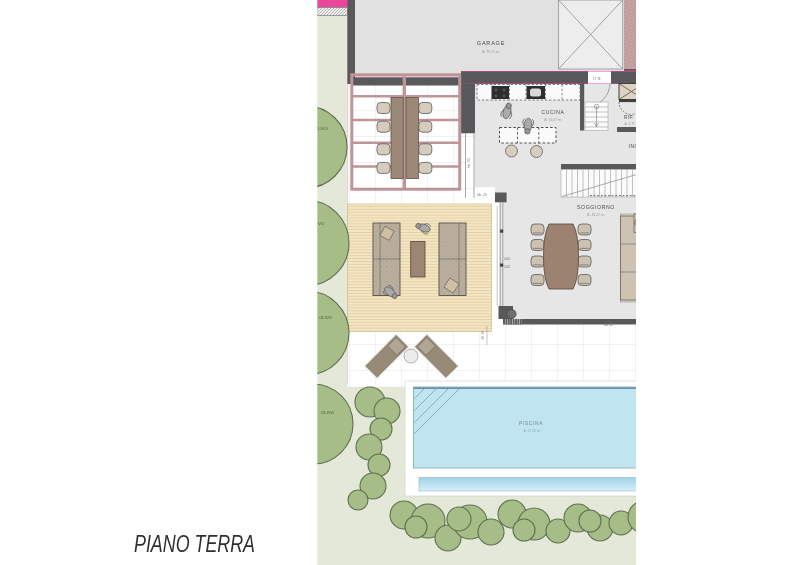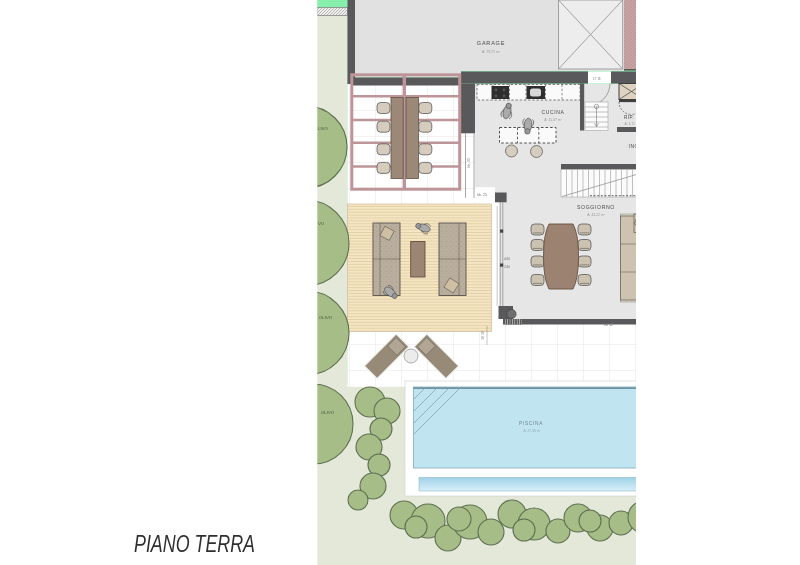--- a/index.html
+++ b/index.html
@@ -1,16 +1,16 @@
 <!DOCTYPE html>
 <html><head>
 <meta charset="utf-8">
 <style>
   html,body{margin:0;padding:0;background:#ffffff;}
-  #page{position:relative;width:636px;height:565px;overflow:hidden;background:#86efac;
+  #page{position:relative;width:636px;height:565px;overflow:hidden;background:#ec4899;
         font-family:"Liberation Sans",sans-serif;}
   svg{position:absolute;top:0;left:0;}
 </style>
 </head>
 <body>
 <div id="page">
 <svg width="800" height="565" viewBox="0 0 800 565">
 <defs>
   <pattern id="grid" width="26" height="26" x="11" y="6" patternUnits="userSpaceOnUse">
     <path d="M26 0H0V26" fill="none" stroke="#e3e3e3" stroke-width="0.9"></path>

